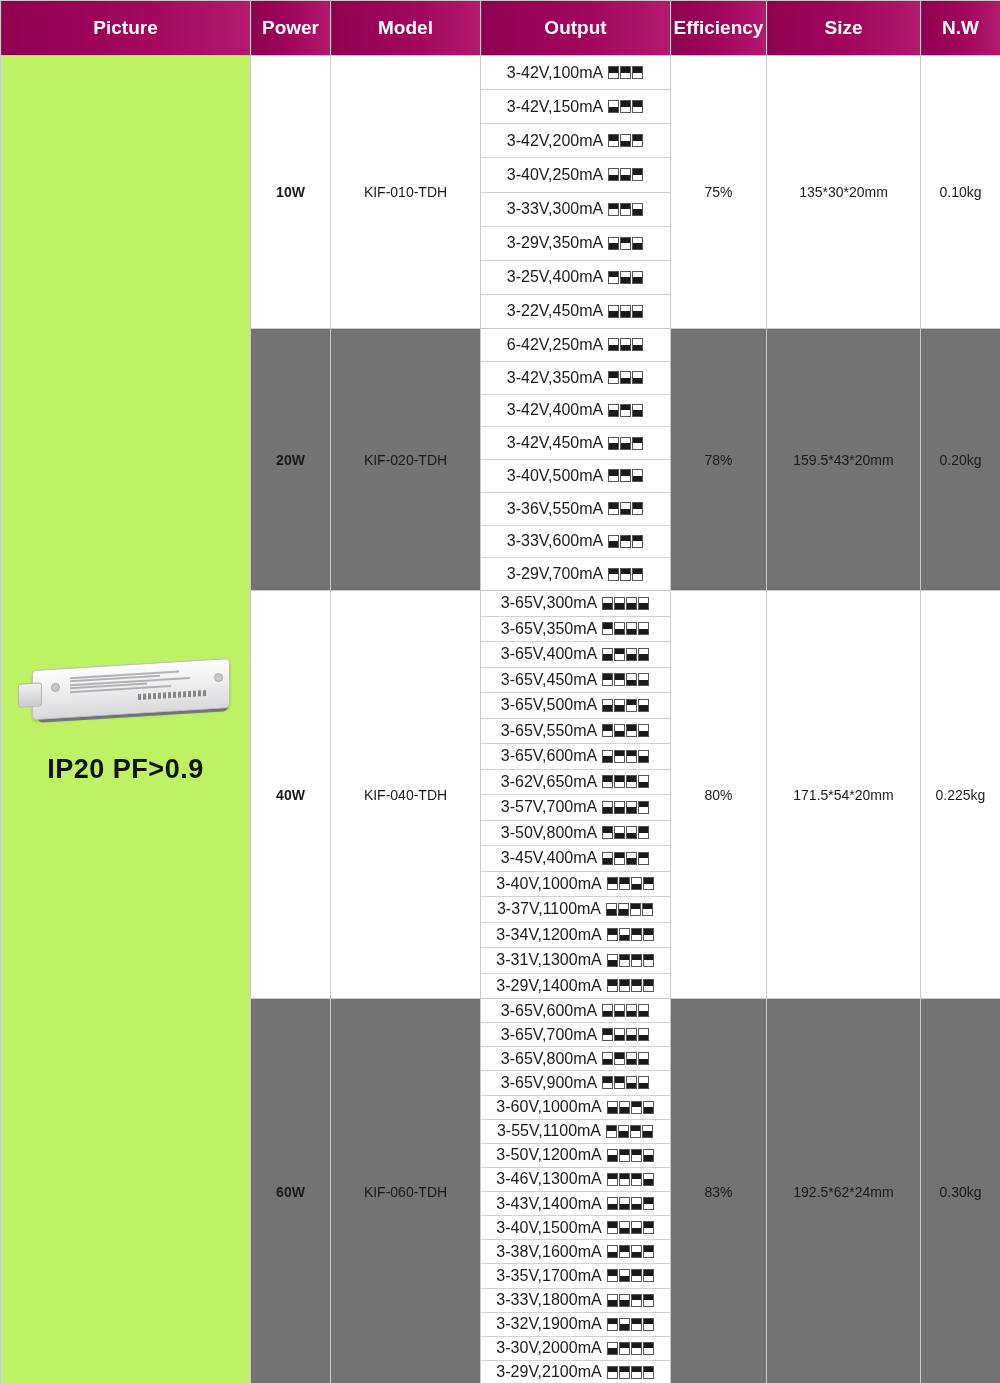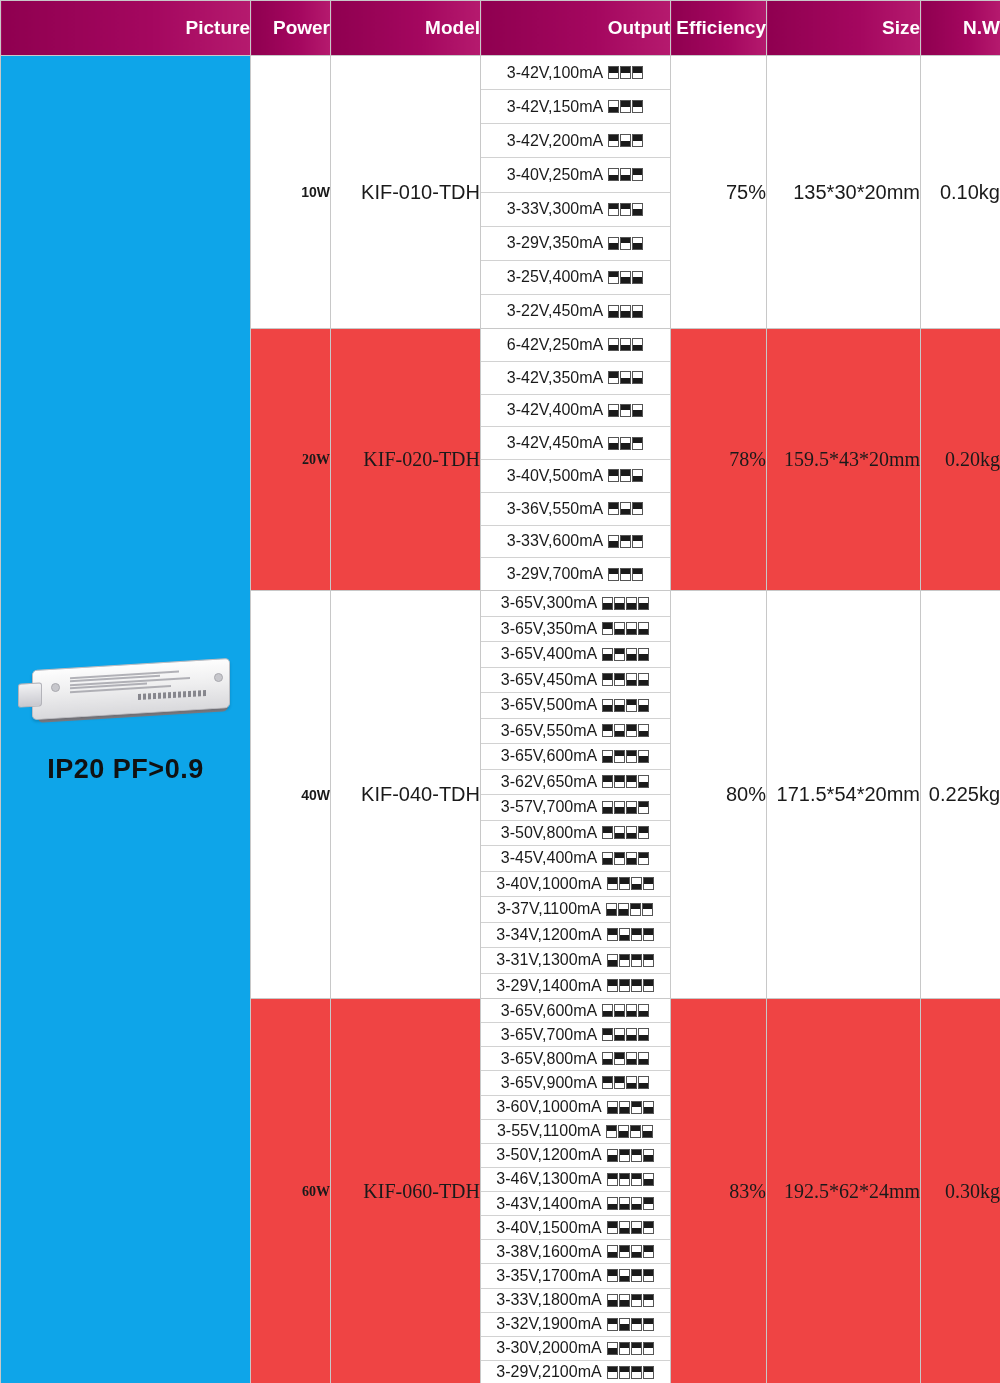--- a/index.html
+++ b/index.html
@@ -16,21 +16,21 @@
   }
   table.spec {
     border-collapse: collapse;
     table-layout: fixed;
     width: 1000px;
     height: 1383px;
   }
   table.spec td, table.spec th {
     border: 1px solid #c8c8c8;
     padding: 0;
-    text-align: right;
+    text-align: center;
     vertical-align: middle;
   }
   thead th {
     background: #9e0058;
     background: linear-gradient(90deg, #8f0050 0%, #a4075f 60%, #b51a6e 100%);
     color: #ffffff;
     font-size: 19px;
     font-weight: bold;
     height: 54px;
     border: 1px solid #9e0058;
@@ -38,21 +38,21 @@
   
   col.c-pic { width: 250px; }
   col.c-pow { width: 80px; }
   col.c-mod { width: 150px; }
   col.c-out { width: 190px; }
   col.c-eff { width: 96px; }
   col.c-size { width: 154px; }
   col.c-nw { width: 80px; }
 
   td.pic-cell {
-    background: #0ea5e9;
+    background: #bef264;
     vertical-align: middle;
   }
   .pic-wrap {
     display: flex;
     flex-direction: column;
     align-items: center;
     justify-content: center;
   }
   .driver {
     position: relative;
@@ -138,25 +138,24 @@
     font-size: 27px;
     font-weight: bold;
     letter-spacing: 0.5px;
     color: #111;
   }
   .cell-strong {
     font-size: 14px;
     font-weight: bold;
   }
   .cell-plain {
-    font-size: 20px;
+    font-size: 14px;
   }
   .shade {
-    background: #ef4444;
-    font-family: Liberation Serif, serif;
+    background: #737373;
   }
   
   td.out-cell {
     padding: 0;
     vertical-align: top;
   }
   .out-list {
     display: flex;
     flex-direction: column;
     height: 100%;

